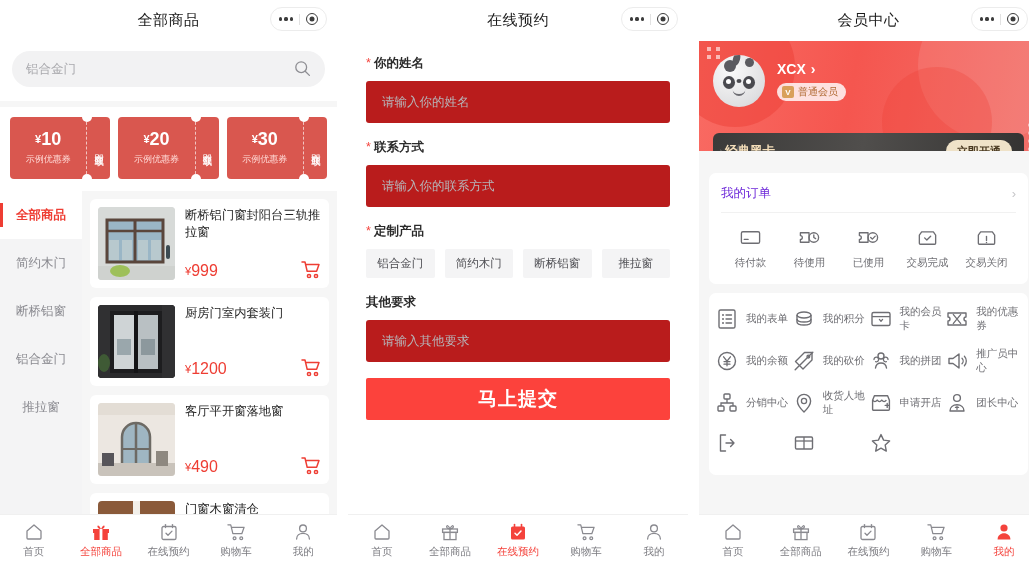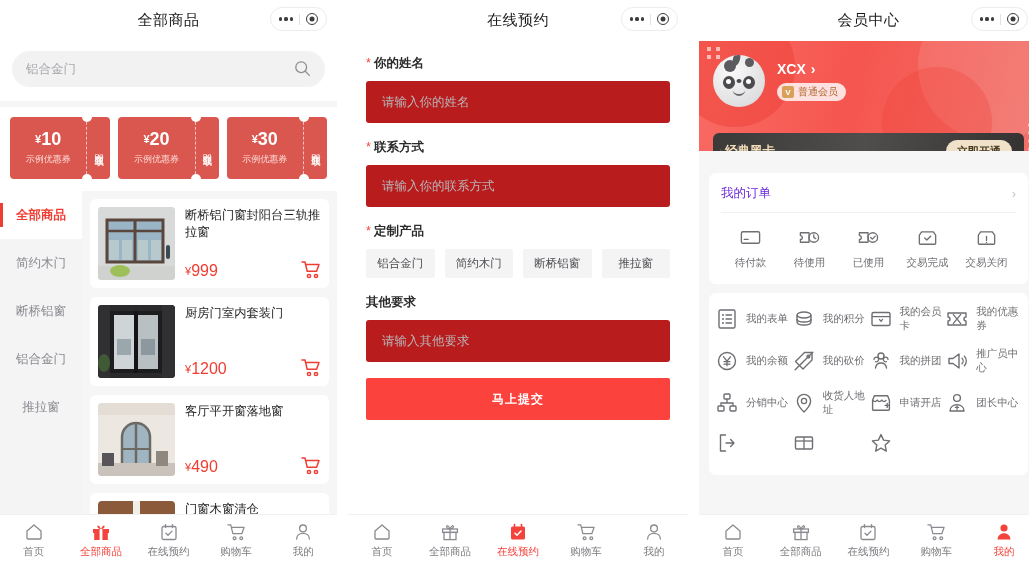--- a/index.html
+++ b/index.html
@@ -142,21 +142,21 @@
   .finput span { font-size: 12.5px; color:#b6b6ba; }
   .chips { display:flex; gap: 10px; margin-bottom: 16px; }
   .chip {
     flex:1; height: 29px; background:#f4f4f5; border-radius: 2px;
     display:flex; align-items:center; justify-content:center;
     font-size: 11.5px; color:#4d4d52;
   }
   .submit {
     height: 42px; background:#fc423c; border-radius: 2px;
     display:flex; align-items:center; justify-content:center;
-    color:#fff; font-size: 12px; font-weight:700; letter-spacing:1px;
+    color:#fff; font-size: 19px; font-weight:700; letter-spacing:1px;
     margin-top: 4px;
   }
 
   
   .member-hero {
     position:relative; height: 110px;
     background: linear-gradient(100deg, #f96b63 0%, #f5564f 45%, #f2706a 100%);
     overflow:hidden;
   }
   .blob { position:absolute; border-radius:50%; background: rgba(255,255,255,.09); }

